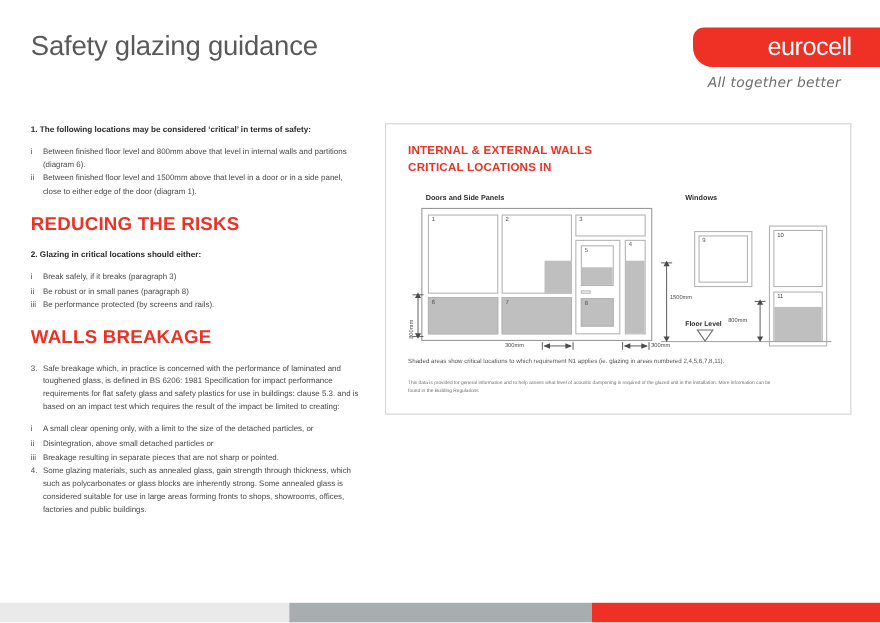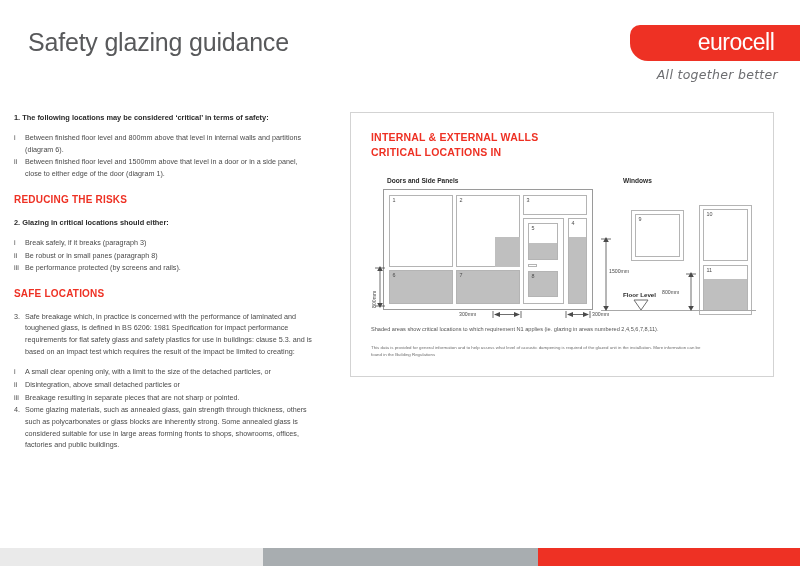--- a/index.html
+++ b/index.html
@@ -55,27 +55,26 @@
     font-size: 6px;
   }
   .logo-tagline {
     margin-top: 6px;
     color: #6d6e71;
     font-family: "DejaVu Sans", sans-serif;
     font-size: 12.5px;
     letter-spacing: 0.3px;
     font-style: italic;
     font-weight: 400;
-    text-align: right;
   }
 
   
   .left-col {
     position: absolute;
-    left: 14px; top: 112px;
+    left: 28px; top: 112px;
     width: 300px;
   }
   .lead {
     font-size: 7.4px;
     font-weight: bold;
     color: #2b2b2b;
     line-height: 1.5;
     margin: 0 0 9px 0;
   }
   .rn-list { margin: 0 0 0 0; padding: 0; list-style: none; }
@@ -87,21 +86,21 @@
     margin-bottom: 1px;
   }
   .rn-mark {
     width: 11px;
     flex: 0 0 11px;
     font-size: 7.2px;
   }
   .rn-text { flex: 1 1 auto; }
   .section-head {
     color: #ee3124;
-    font-size: 10px;
+    font-size: 17px;
     font-weight: bold;
     letter-spacing: 0.2px;
     margin: 14px 0 12px 0;
   }
   .para {
     font-size: 7.2px;
     line-height: 1.62;
     color: #4a4a4a;
     margin: 0 0 0 0;
     display: flex;
@@ -239,21 +238,21 @@
     <li class="rn-item">
       <span class="rn-mark">ii</span>
       <span class="rn-text">Be robust or in small panes (paragraph 8)</span>
     </li>
     <li class="rn-item">
       <span class="rn-mark">iii</span>
       <span class="rn-text">Be performance protected (by screens and rails).</span>
     </li>
   </ul>
 
-  <div class="section-head">SAFE LOCATIONS</div>
+  <div class="section-head">WALLS BREAKAGE</div>
 
   <div class="para">
     <span class="para-mark">3.</span>
     <span class="para-body">Safe breakage which, in practice is concerned with the performance of laminated and toughened glass, is defined in BS 6206: 1981 Specification for impact performance requirements for flat safety glass and safety plastics for use in buildings: clause 5.3. and is based on an impact test which requires the result of the impact be limited to creating:</span>
   </div>
 
   <div class="gap-sm"></div>
 
   <ul class="rn-list">
     <li class="rn-item">
@@ -266,21 +265,21 @@
     </li>
     <li class="rn-item">
       <span class="rn-mark">iii</span>
       <span class="rn-text">Breakage resulting in separate pieces that are not sharp or pointed.</span>
     </li>
   </ul>
 
 
   <div class="para">
     <span class="para-mark">4.</span>
-    <span class="para-body">Some glazing materials, such as annealed glass, gain strength through thickness, others such as polycarbonates or glass blocks are inherently strong. Some annealed glass is considered suitable for use in large areas forming fronts to shops, showrooms, offices, factories and public buildings.</span>
+    <span class="para-body">Some glazing materials, such as annealed glass, gain strength through thickness, which such as polycarbonates or glass blocks are inherently strong. Some annealed glass is considered suitable for use in large areas forming fronts to shops, showrooms, offices, factories and public buildings.</span>
   </div>
 </div>
 
 <div class="right-panel">
 
   <div class="panel-title">
     <div>INTERNAL &amp; EXTERNAL WALLS</div>
     <div>CRITICAL LOCATIONS IN</div>
   </div>
 

